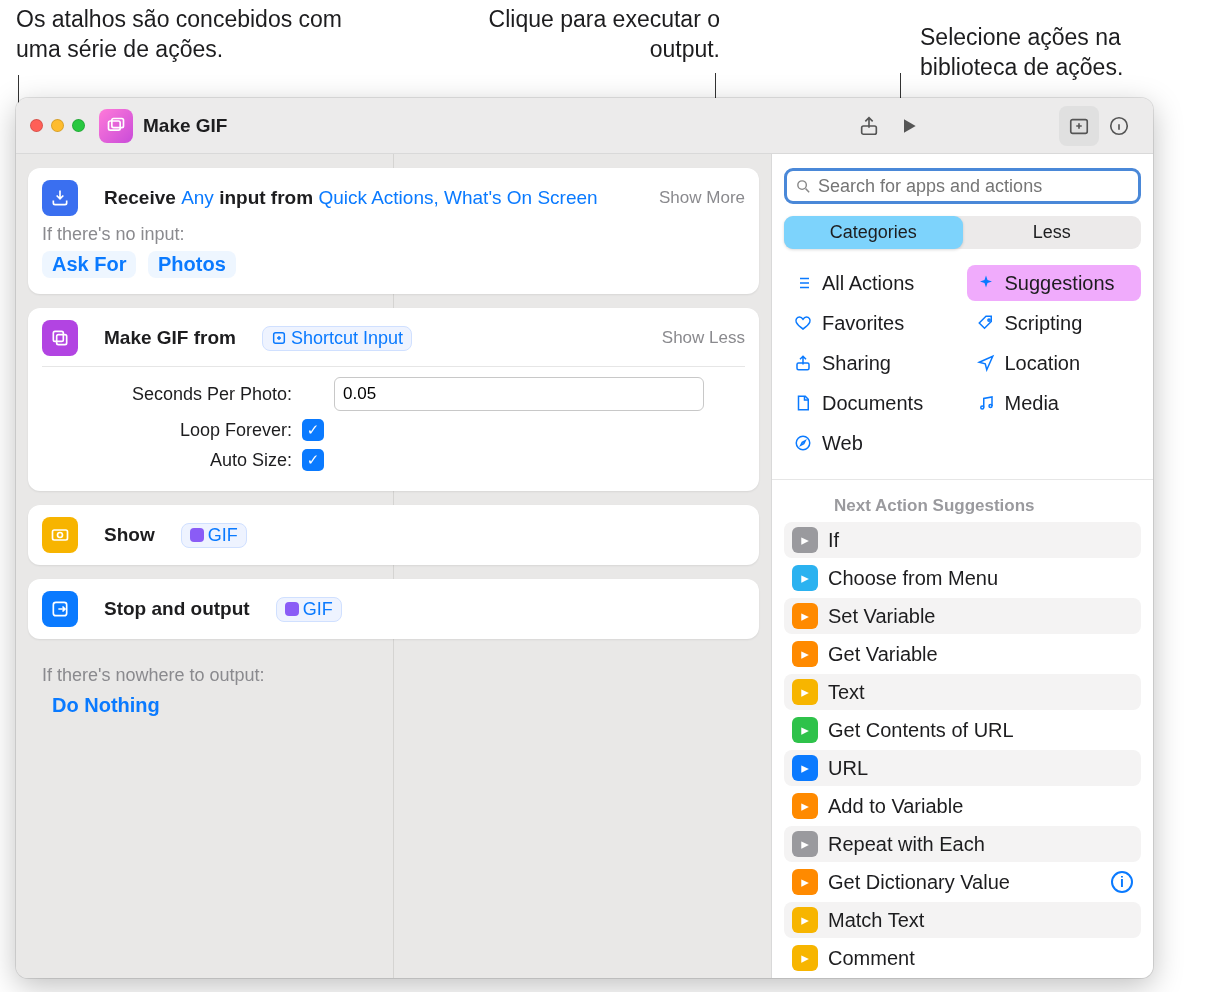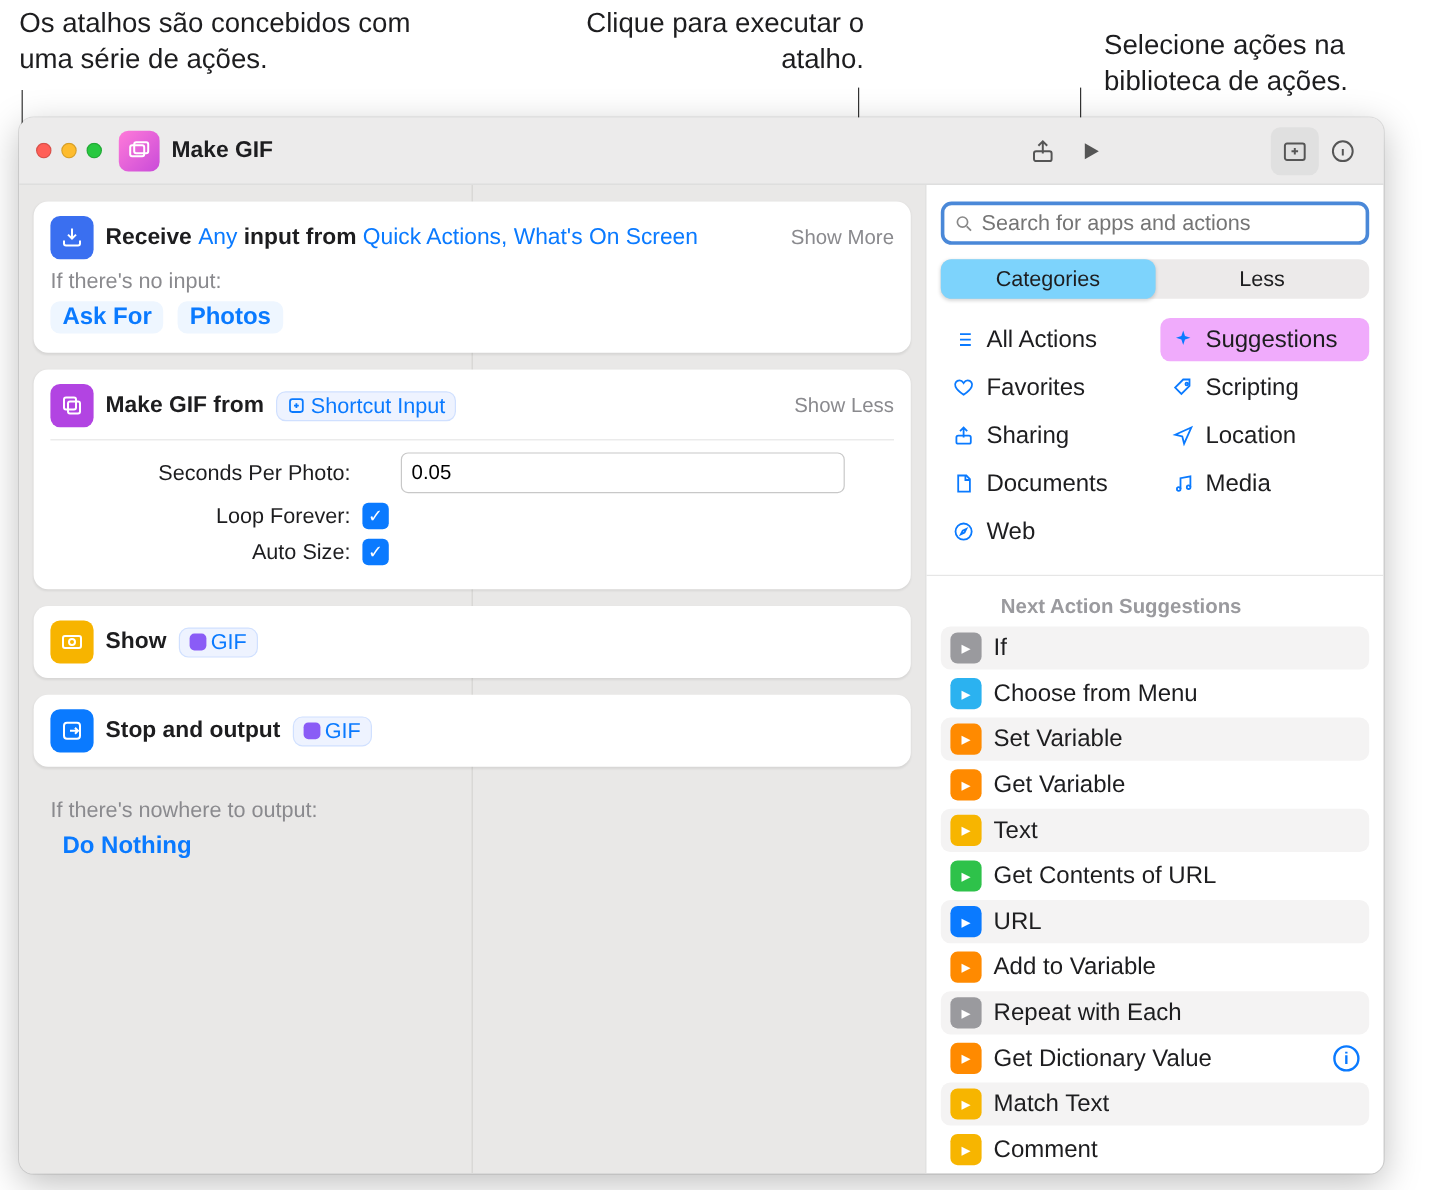--- a/index.html
+++ b/index.html
@@ -90,21 +90,21 @@
 .card {
   position: relative;
   z-index:1;
   background: #fff;
   border-radius: 12px;
   padding: 12px 14px;
   margin-bottom: 14px;
   box-shadow: 0 1px 2px rgba(0,0,0,0.08);
 }
 .card-sub { background: transparent; box-shadow:none; padding: 4px 14px 0; }
-.row1 { display:flex; align-items:center; gap:10px; }
+.row1 { display:flex; align-items:center; gap:26px; }
 .aicon {
   width:36px;height:36px;border-radius:8px;
   display:flex;align-items:center;justify-content:center;
   font-size:18px;color:#fff;flex:none;
 }
 .blue-pill, .blue-link { color:#0a7aff; font-weight:500; }
 .pill {
   display:inline-flex;align-items:center;gap:4px;
   background:#eef3ff;border:1px solid #d0e0ff;
   padding:1px 8px;border-radius:8px;
@@ -180,21 +180,21 @@
 .info-dot{
   margin-left:auto;width:22px;height:22px;border:2px solid #0a7aff;color:#0a7aff;
   border-radius:50%;display:flex;align-items:center;justify-content:center;font-size:14px;font-weight:700;
 }
 svg { display:block; }
 </style>
 </head>
 <body>
 
 <div class="callout" style="left:16px;top:5px;width:360px">Os atalhos são concebidos com uma série de ações.</div>
-<div class="callout" style="left:450px;top:5px;width:270px;text-align:right">Clique para executar o atalho.</div>
+<div class="callout" style="left:450px;top:5px;width:270px;text-align:right">Clique para executar o output.</div>
 <div class="callout" style="left:920px;top:23px;width:280px;text-align:left">Selecione ações na biblioteca de ações.</div>
 <div class="callout-line" style="left:18px;top:75px;width:1px;height:400px"></div>
 <div class="callout-line" style="left:715px;top:73px;width:1px;height:40px"></div>
 <div class="callout-line" style="left:900px;top:73px;width:1px;height:40px"></div>
 
 <div class="window">
   <div class="titlebar">
     <div class="traffic">
       <span class="tl-red"></span>
       <span class="tl-yellow"></span>

